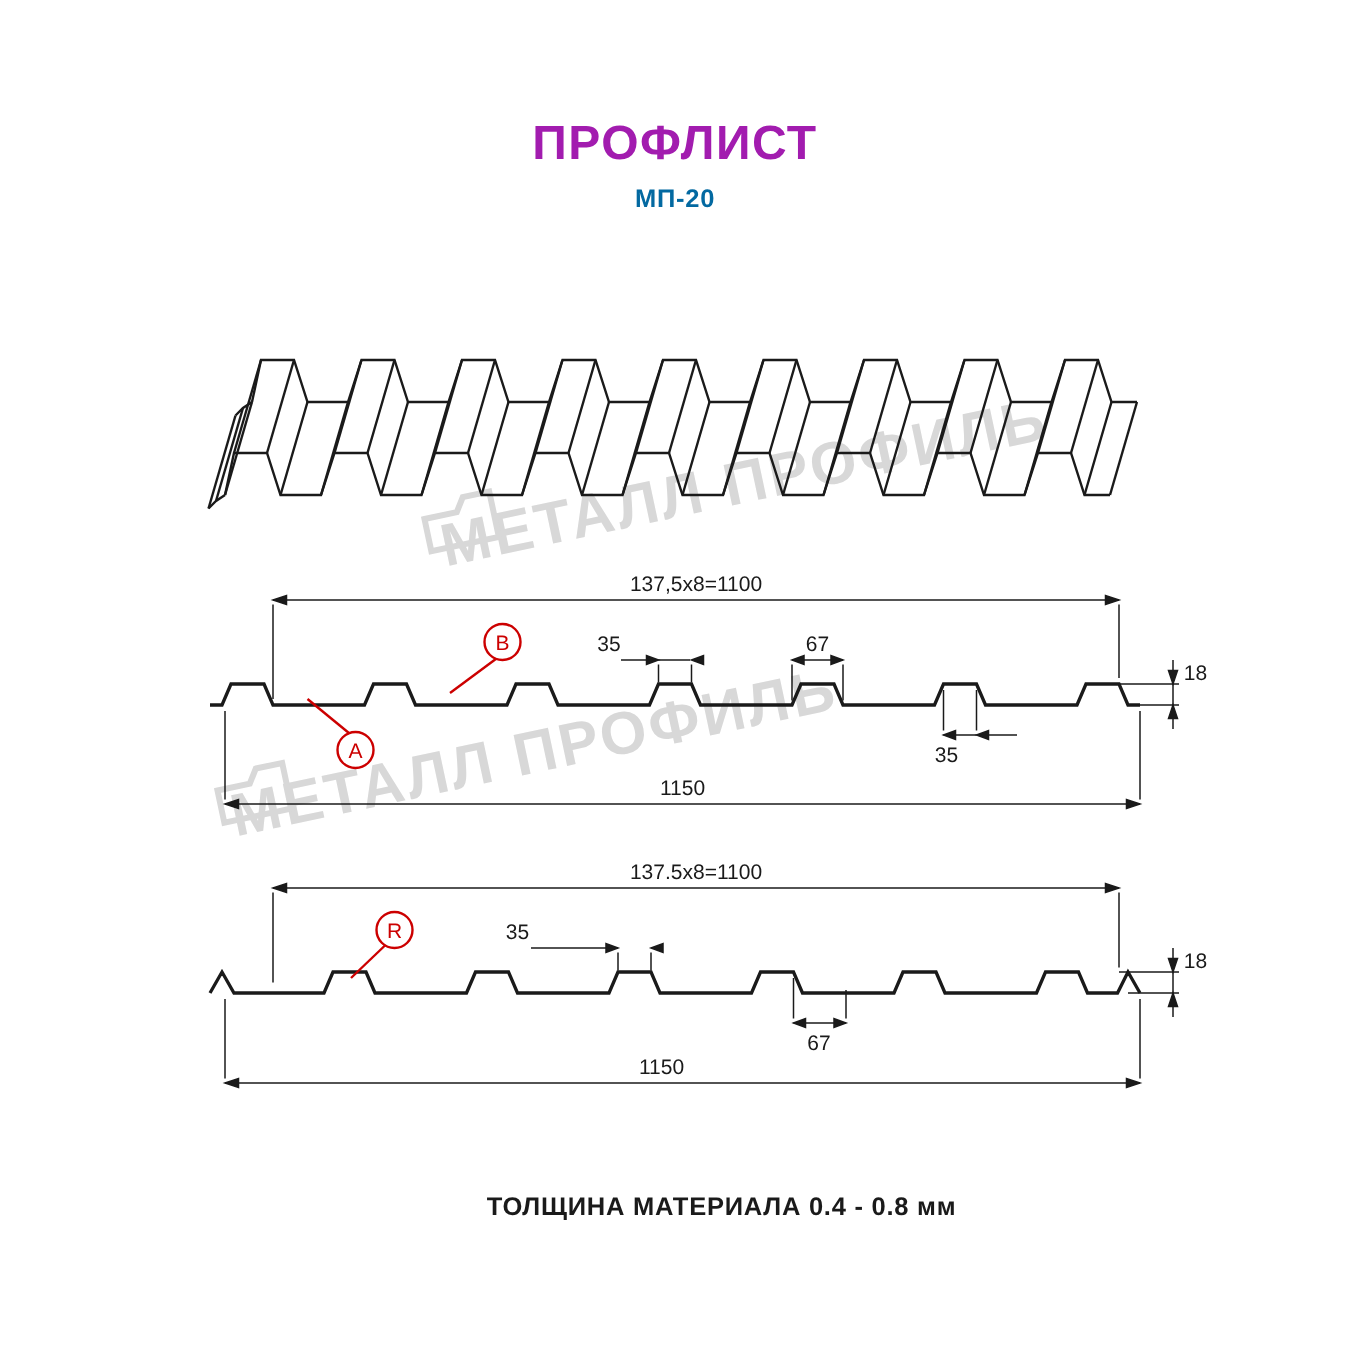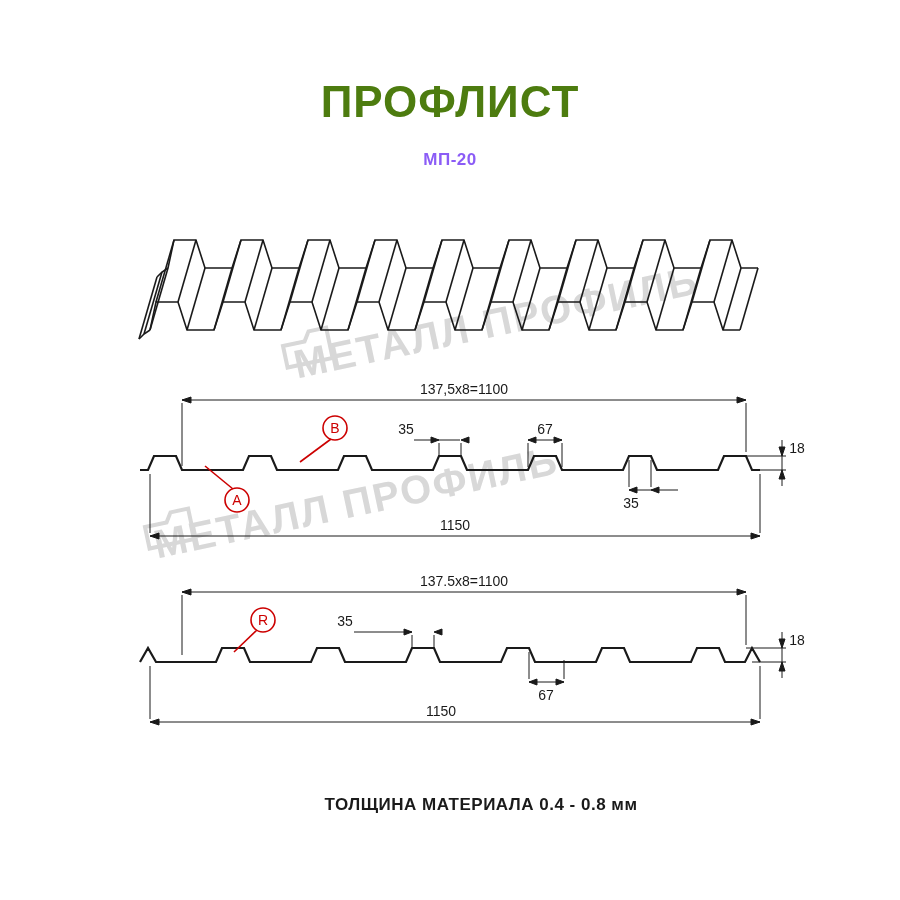--- a/index.html
+++ b/index.html
@@ -21,32 +21,32 @@
     width: 900px; height: 900px;
   }
   .title-block {
     position: absolute;
     left: 0;
     top: 78px;
     width: 900px;
     text-align: center;
   }
   .title {
-    font-size: 44px;
+    font-size: 32px;
     font-weight: bold;
     letter-spacing: 1px;
-    color: #4d7c0f;
+    color: #a21caf;
     line-height: 1.1;
   }
   .subtitle {
-    margin-top: 24px;
+    margin-top: 10px;
     font-size: 17px;
     font-weight: bold;
     letter-spacing: 0.5px;
-    color: #8b5cf6;
+    color: #0369a1;
   }
   .footer-note {
     position: absolute;
     left: 0;
     top: 795px;
     width: 900px;
     text-align: center;
     font-size: 17px;
     font-weight: bold;
     letter-spacing: 0.5px;

